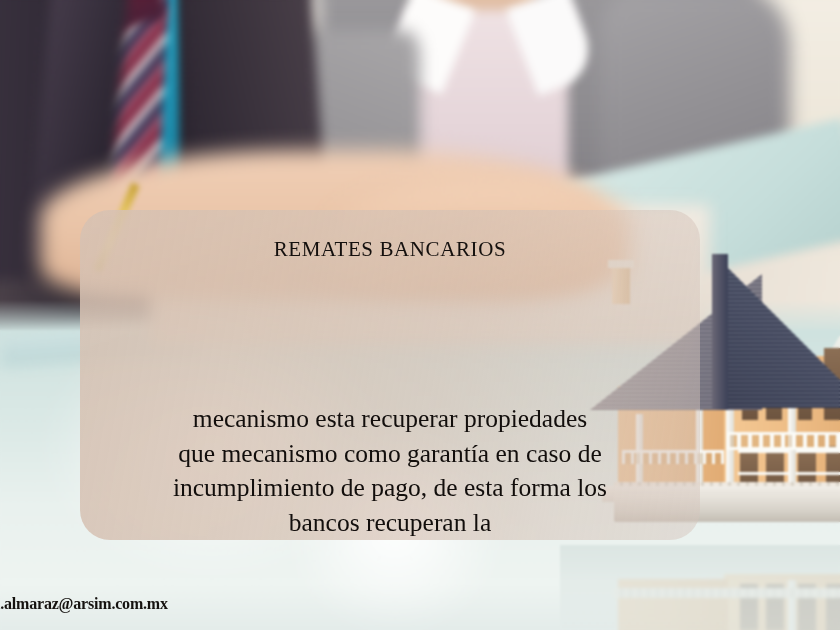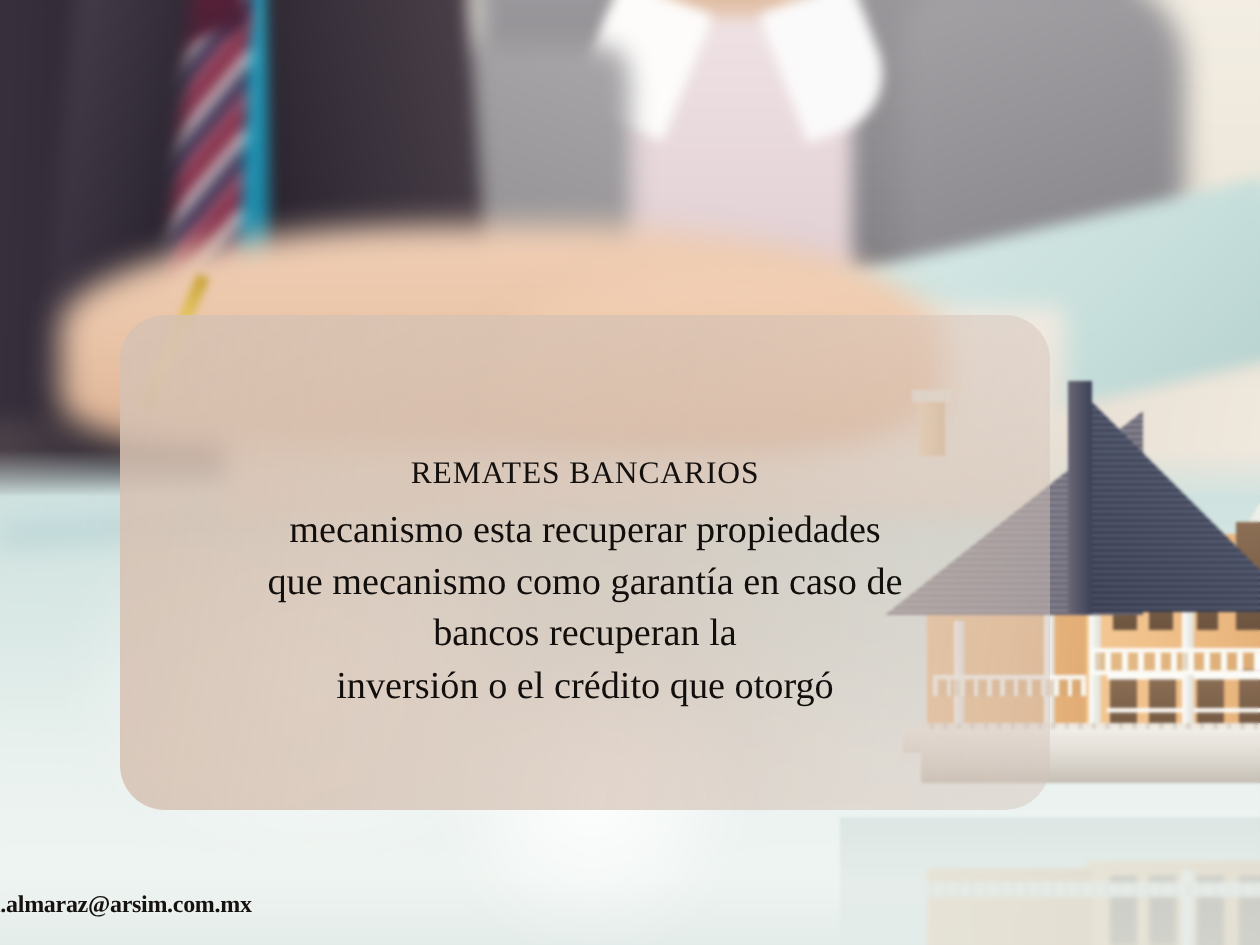--- a/index.html
+++ b/index.html
@@ -271,21 +271,21 @@
     border-radius:30px;
     background:linear-gradient(100deg,
         rgba(214,193,178,0.88) 0%,
         rgba(214,194,179,0.80) 28%,
         rgba(213,194,181,0.68) 58%,
         rgba(214,197,186,0.55) 80%,
         rgba(212,196,187,0.48) 100%);
     display:flex;
     flex-direction:column;
     align-items:center;
-    justify-content:center;
+    justify-content:space-between;
     padding-top:26px;
   }
   .poster-title {
     font-size:21px;
     letter-spacing:.6px;
     color:#14100e;
     font-weight:400;
     line-height:1.25;
     text-align:center;
   }
@@ -403,20 +403,20 @@
 
     <div class="photo-blur-overlay"></div>
   </div>
 
   <div class="overlay-card">
     <div class="poster-title">REMATES BANCARIOS</div>
 
     <div class="poster-body">
       <span class="ln">mecanismo esta recuperar propiedades</span>
       <span class="ln">que mecanismo como garantía en caso de</span>
+      <span class="ln">incumplimiento de pago, de esta forma los</span>
       <span class="ln">bancos recuperan la</span>
-      <span class="ln">inversión o el crédito que otorgó</span>
     </div>
   </div>
 
   <div class="watermark">i.almaraz@arsim.com.mx</div>
 
 </div>
 
 </body></html>

